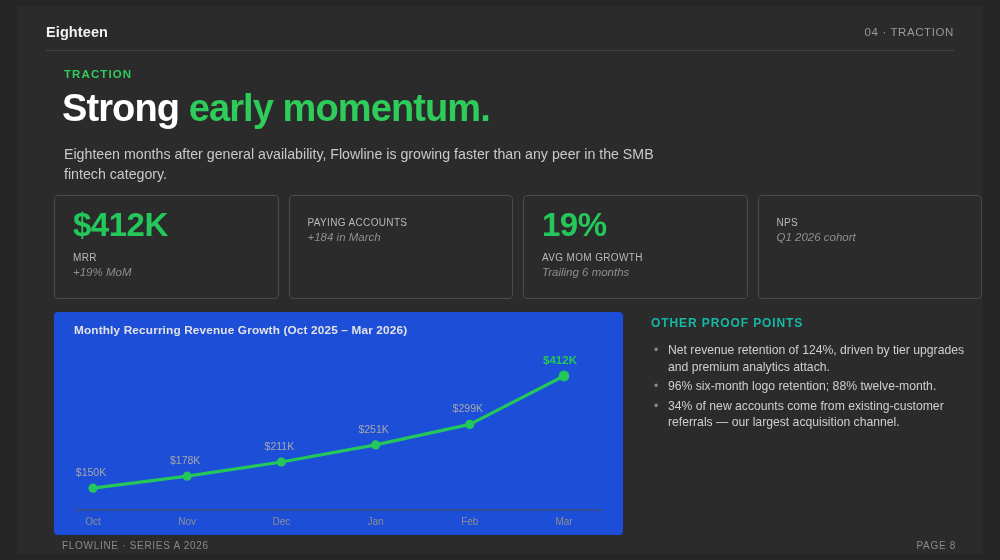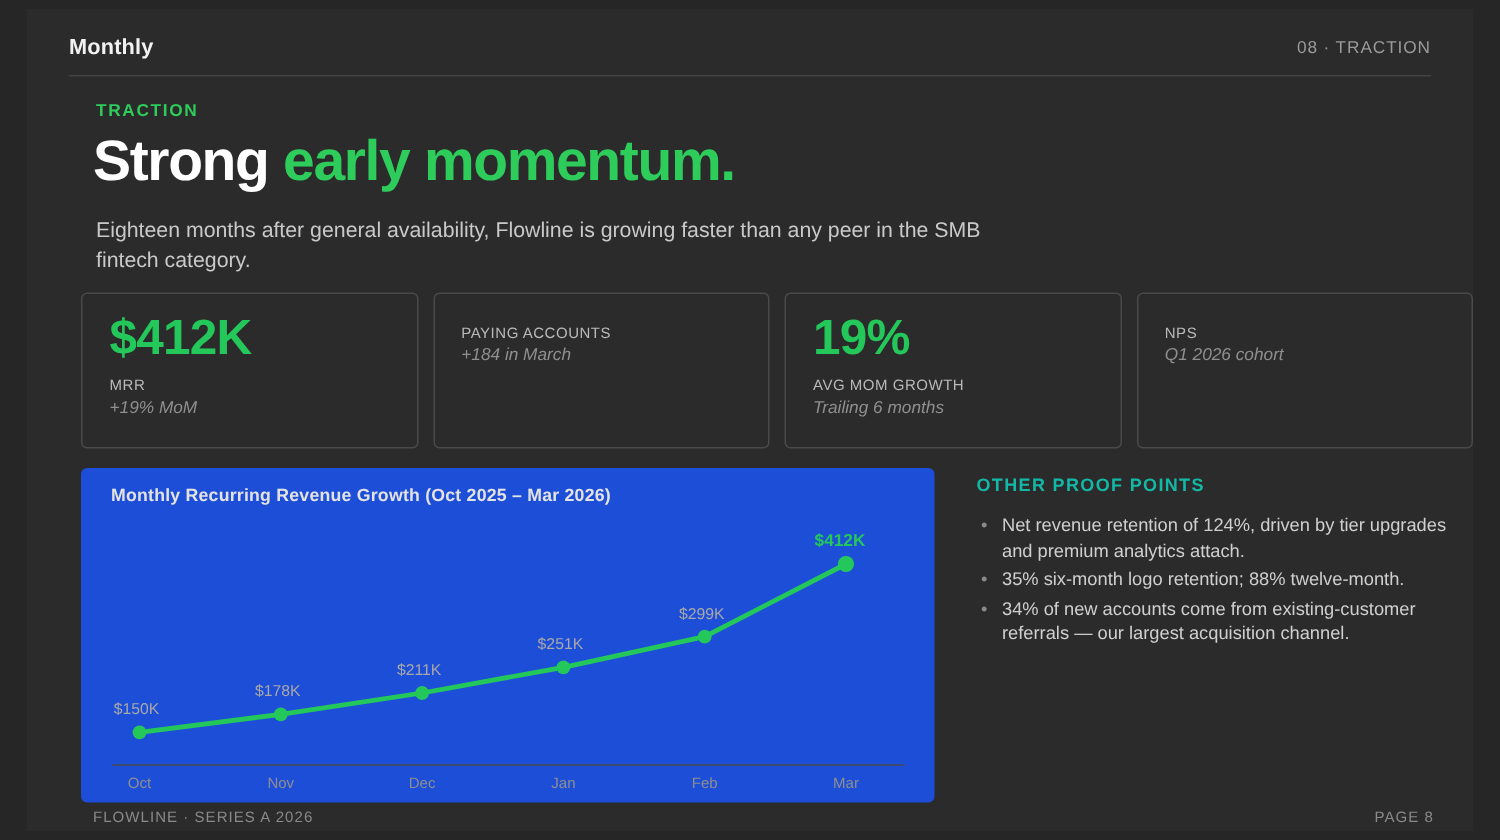--- a/index.html
+++ b/index.html
@@ -184,22 +184,22 @@
     color: #8a8a8a;
     align-items: center;
   }
 </style>
 </head>
 <body>
 
 <div class="slide">
 
   <div class="slide-header">
-    <div class="brand">Monthly</div>
-    <div class="section-marker">08 · TRACTION</div>
+    <div class="brand">Eighteen</div>
+    <div class="section-marker">04 · TRACTION</div>
   </div>
 
   <div class="eyebrow">TRACTION</div>
   <div class="headline"><span>Strong </span><span class="accent">early momentum.</span></div>
   <div class="subhead">Eighteen months after general availability, Flowline is growing faster than any peer in the SMB fintech category.</div>
 
   <div class="kpi-row">
     <div class="kpi-card">
       <div class="kpi-value">$412K</div>
       <div class="kpi-label">MRR</div>
@@ -249,21 +249,21 @@
           <text x="415.8" y="213" text-anchor="middle" font-family="&quot;Liberation Sans&quot;, sans-serif" font-size="10" fill="#8f8f8f">Feb</text>
           <text x="510.0" y="213" text-anchor="middle" font-family="&quot;Liberation Sans&quot;, sans-serif" font-size="10" fill="#8f8f8f">Mar</text>
         </g>
     </svg>
   </div>
 
   <div class="proof">
     <div class="proof-title">OTHER PROOF POINTS</div>
     <ul class="proof-list">
       <li><span class="bullet">•</span><span>Net revenue retention of 124%, driven by tier upgrades and premium analytics attach.</span></li>
-      <li><span class="bullet">•</span><span>35% six-month logo retention; 88% twelve-month.</span></li>
+      <li><span class="bullet">•</span><span>96% six-month logo retention; 88% twelve-month.</span></li>
       <li><span class="bullet">•</span><span>34% of new accounts come from existing-customer referrals — our largest acquisition channel.</span></li>
     </ul>
   </div>
 
   <div class="slide-footer">
     <div>FLOWLINE · SERIES A 2026</div>
     <div>PAGE 8</div>
   </div>
 
 </div>

